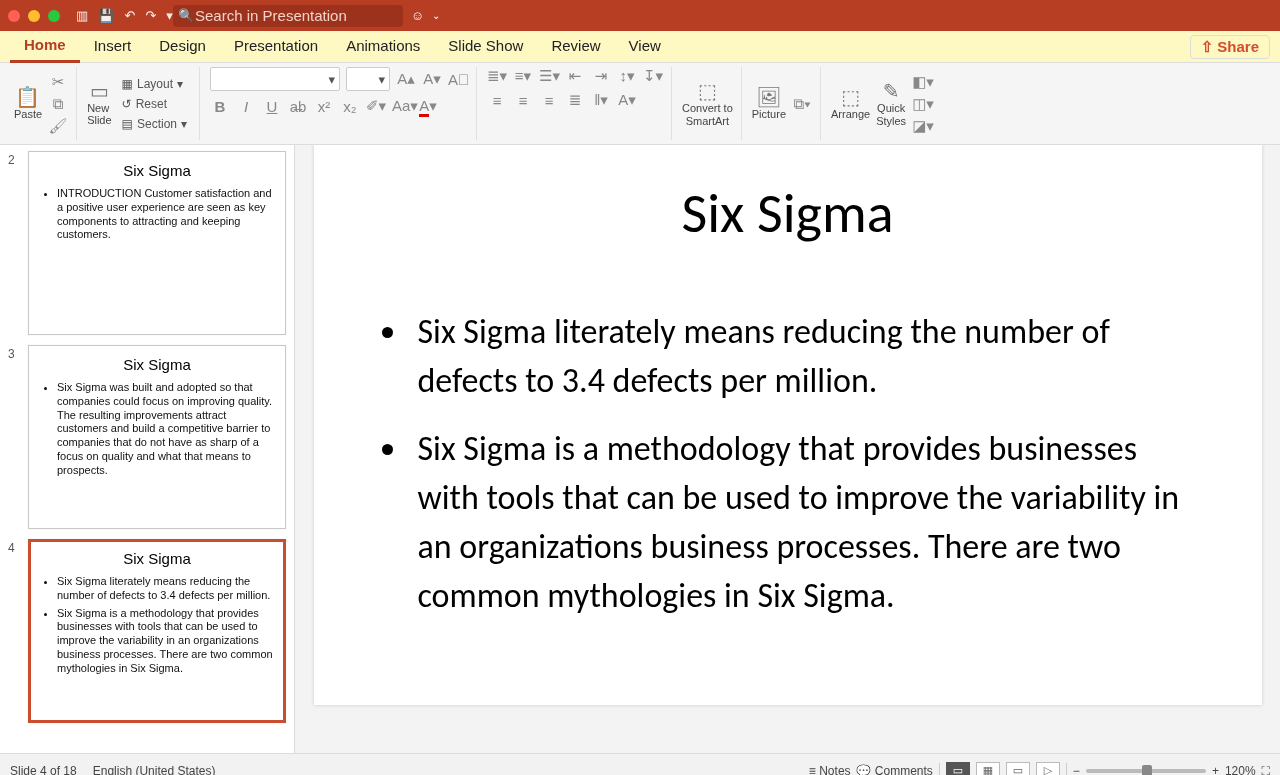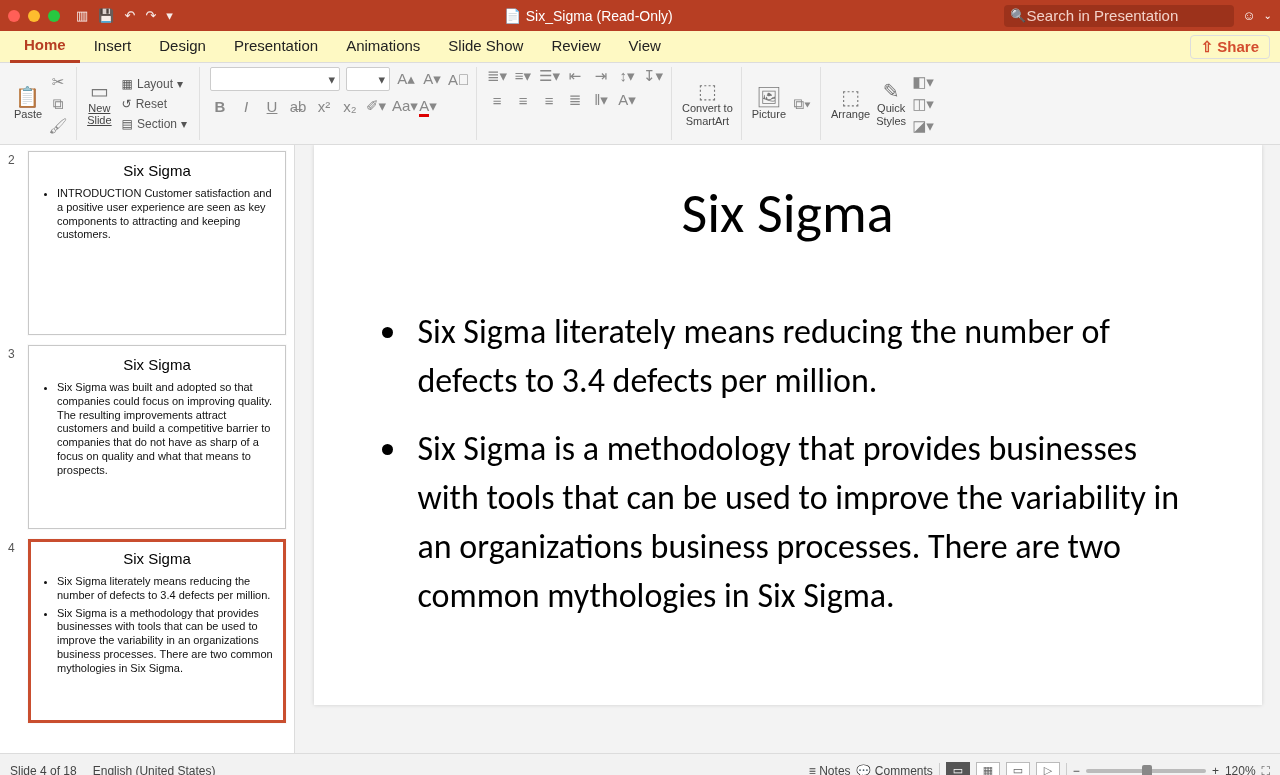--- a/index.html
+++ b/index.html
@@ -72,24 +72,20 @@
     <div class="tl red"></div>
     <div class="tl yellow"></div>
     <div class="tl green"></div>
   </div>
   <div class="tb-icons">
     <span>▥</span>
     <span>💾</span>
     <span>↶</span>
     <span>↷</span>
     <span>▾</span>
-  </div>
-  <div class="tb-title">
-    <span>📄</span>
-    <span>Six_Sigma (Read-Only)</span>
   </div>
   <div class="tb-right">
     <div class="tb-search">
       <span>🔍</span>
       <input placeholder="Search in Presentation" style="">
     </div>
     <span>☺</span>
     <span style="font-size:10px;">⌄</span>
   </div>
 </div>
@@ -117,21 +113,21 @@
     </div>
     <div style="display:flex;flex-direction:column;gap:4px;">
       <span class="ico">✂</span>
       <span class="ico">⧉</span>
       <span class="ico">🖌</span>
     </div>
   </div>
   <div class="ribgroup">
     <div class="vstack">
       <span class="ibox">▭</span>
-      <span style="white-space:pre;text-align:center;text-decoration:underline;">New
+      <span style="white-space:pre;text-align:left;">New
 Slide</span>
     </div>
     <div style="display:flex;flex-direction:column;gap:2px;">
       <div class="smallbtn"><span>▦</span><span>Layout</span> ▾</div>
       <div class="smallbtn">
           <span>↺</span>
           <span>Reset</span>
         </div>
       <div class="smallbtn"><span>▤</span><span>Section</span> ▾</div>
     </div>

